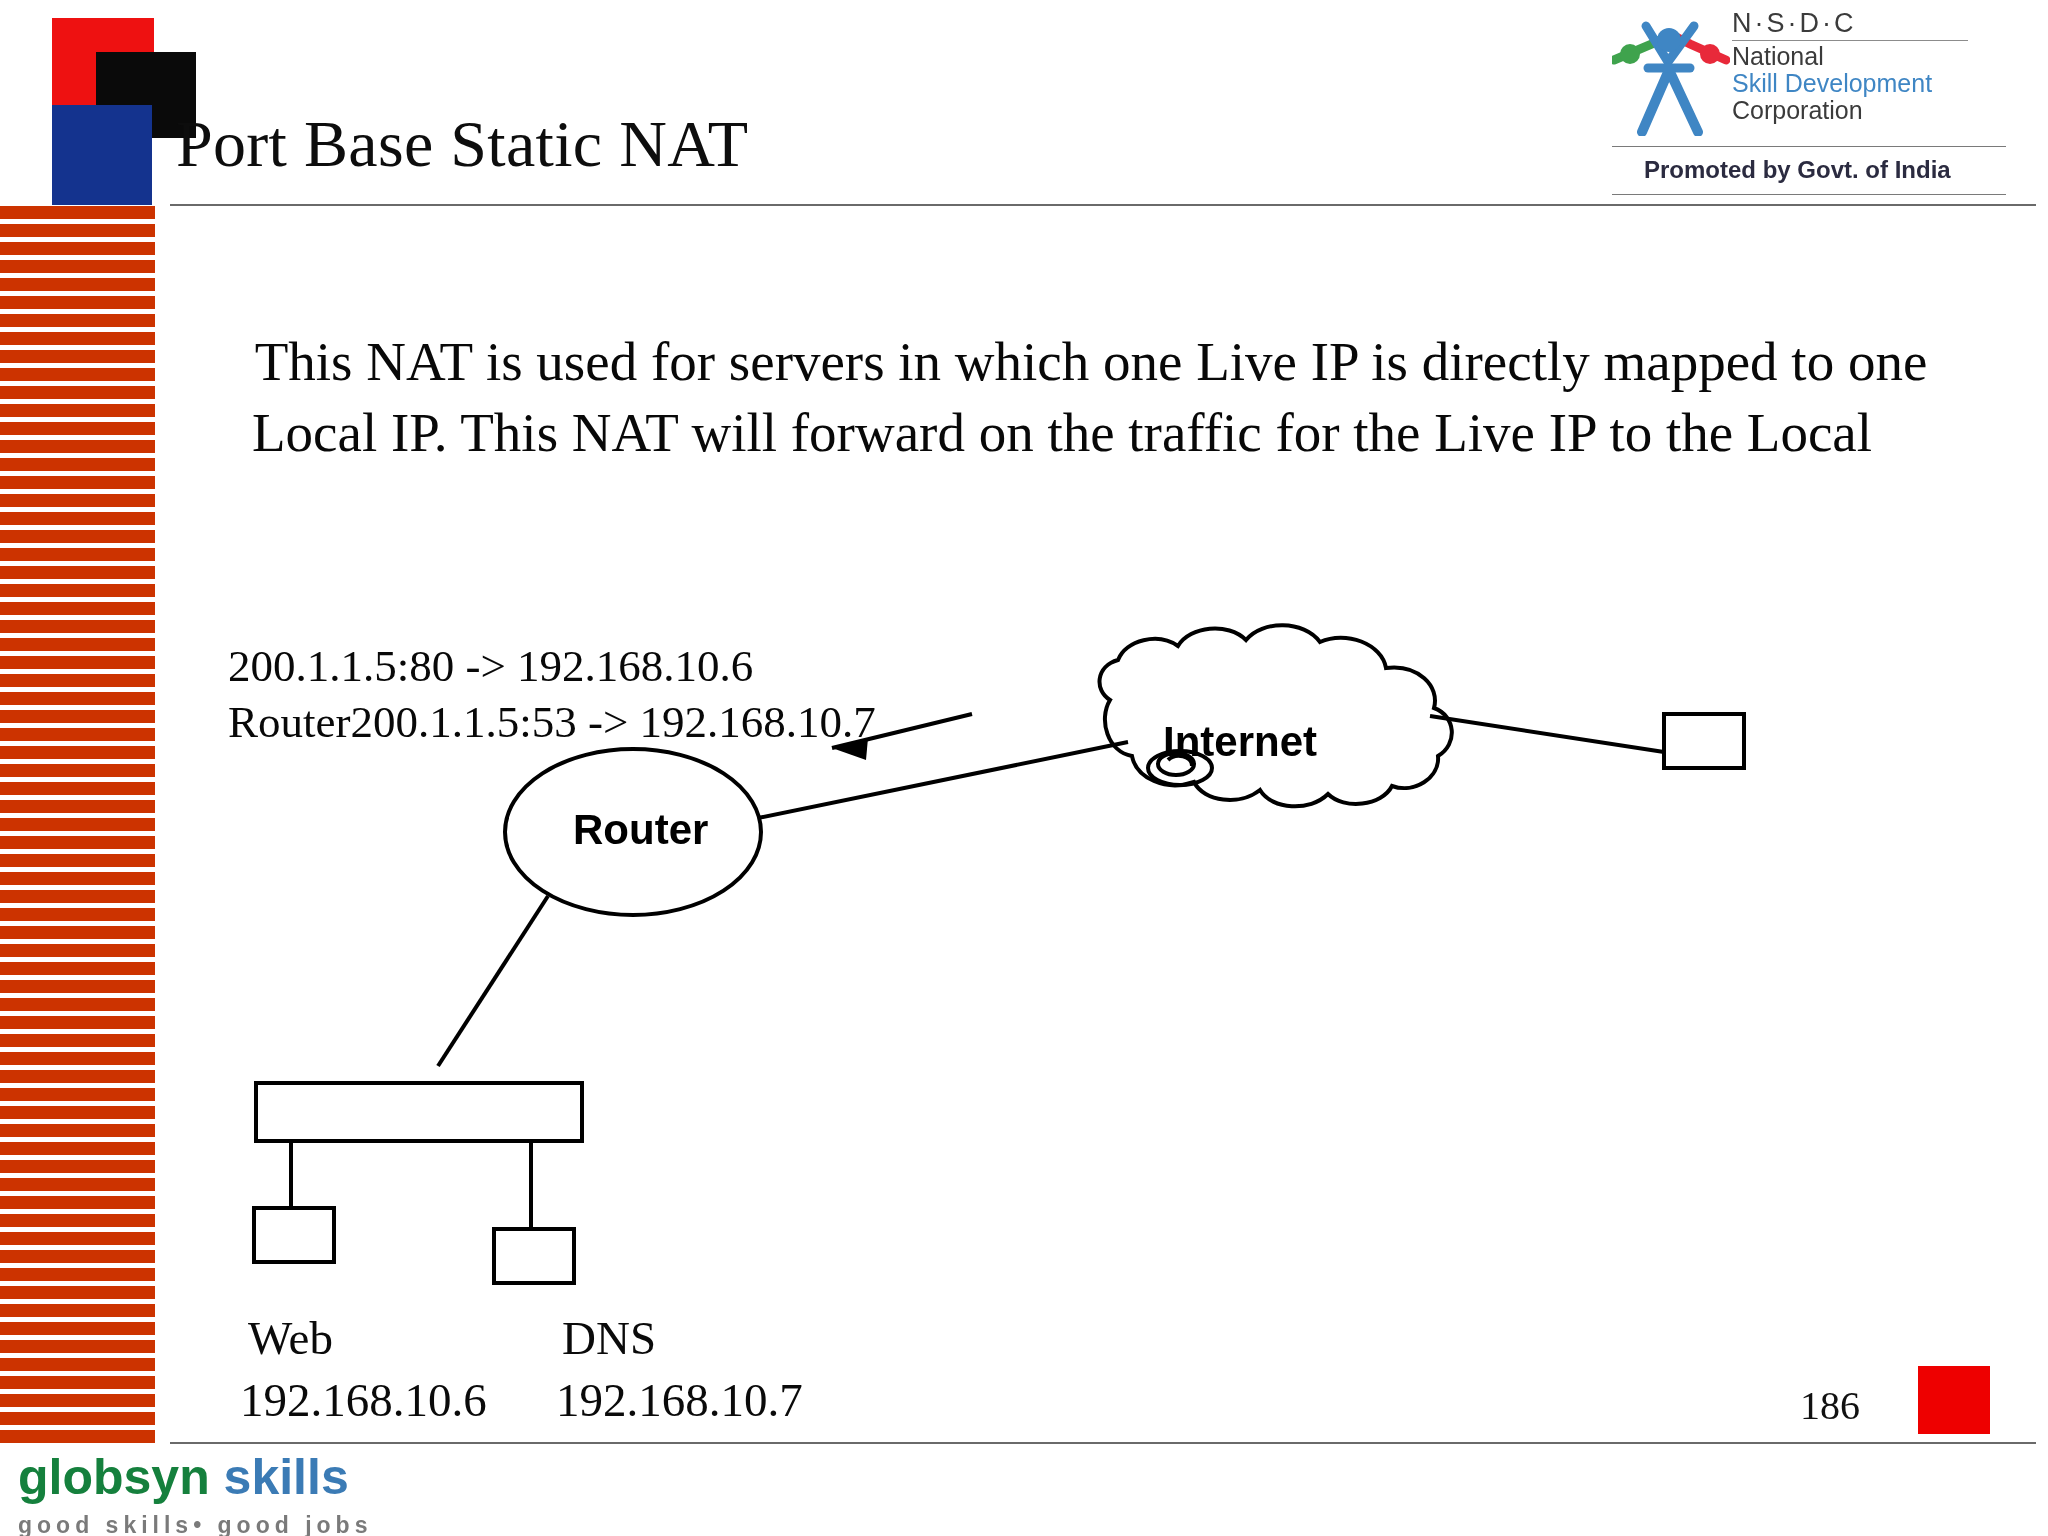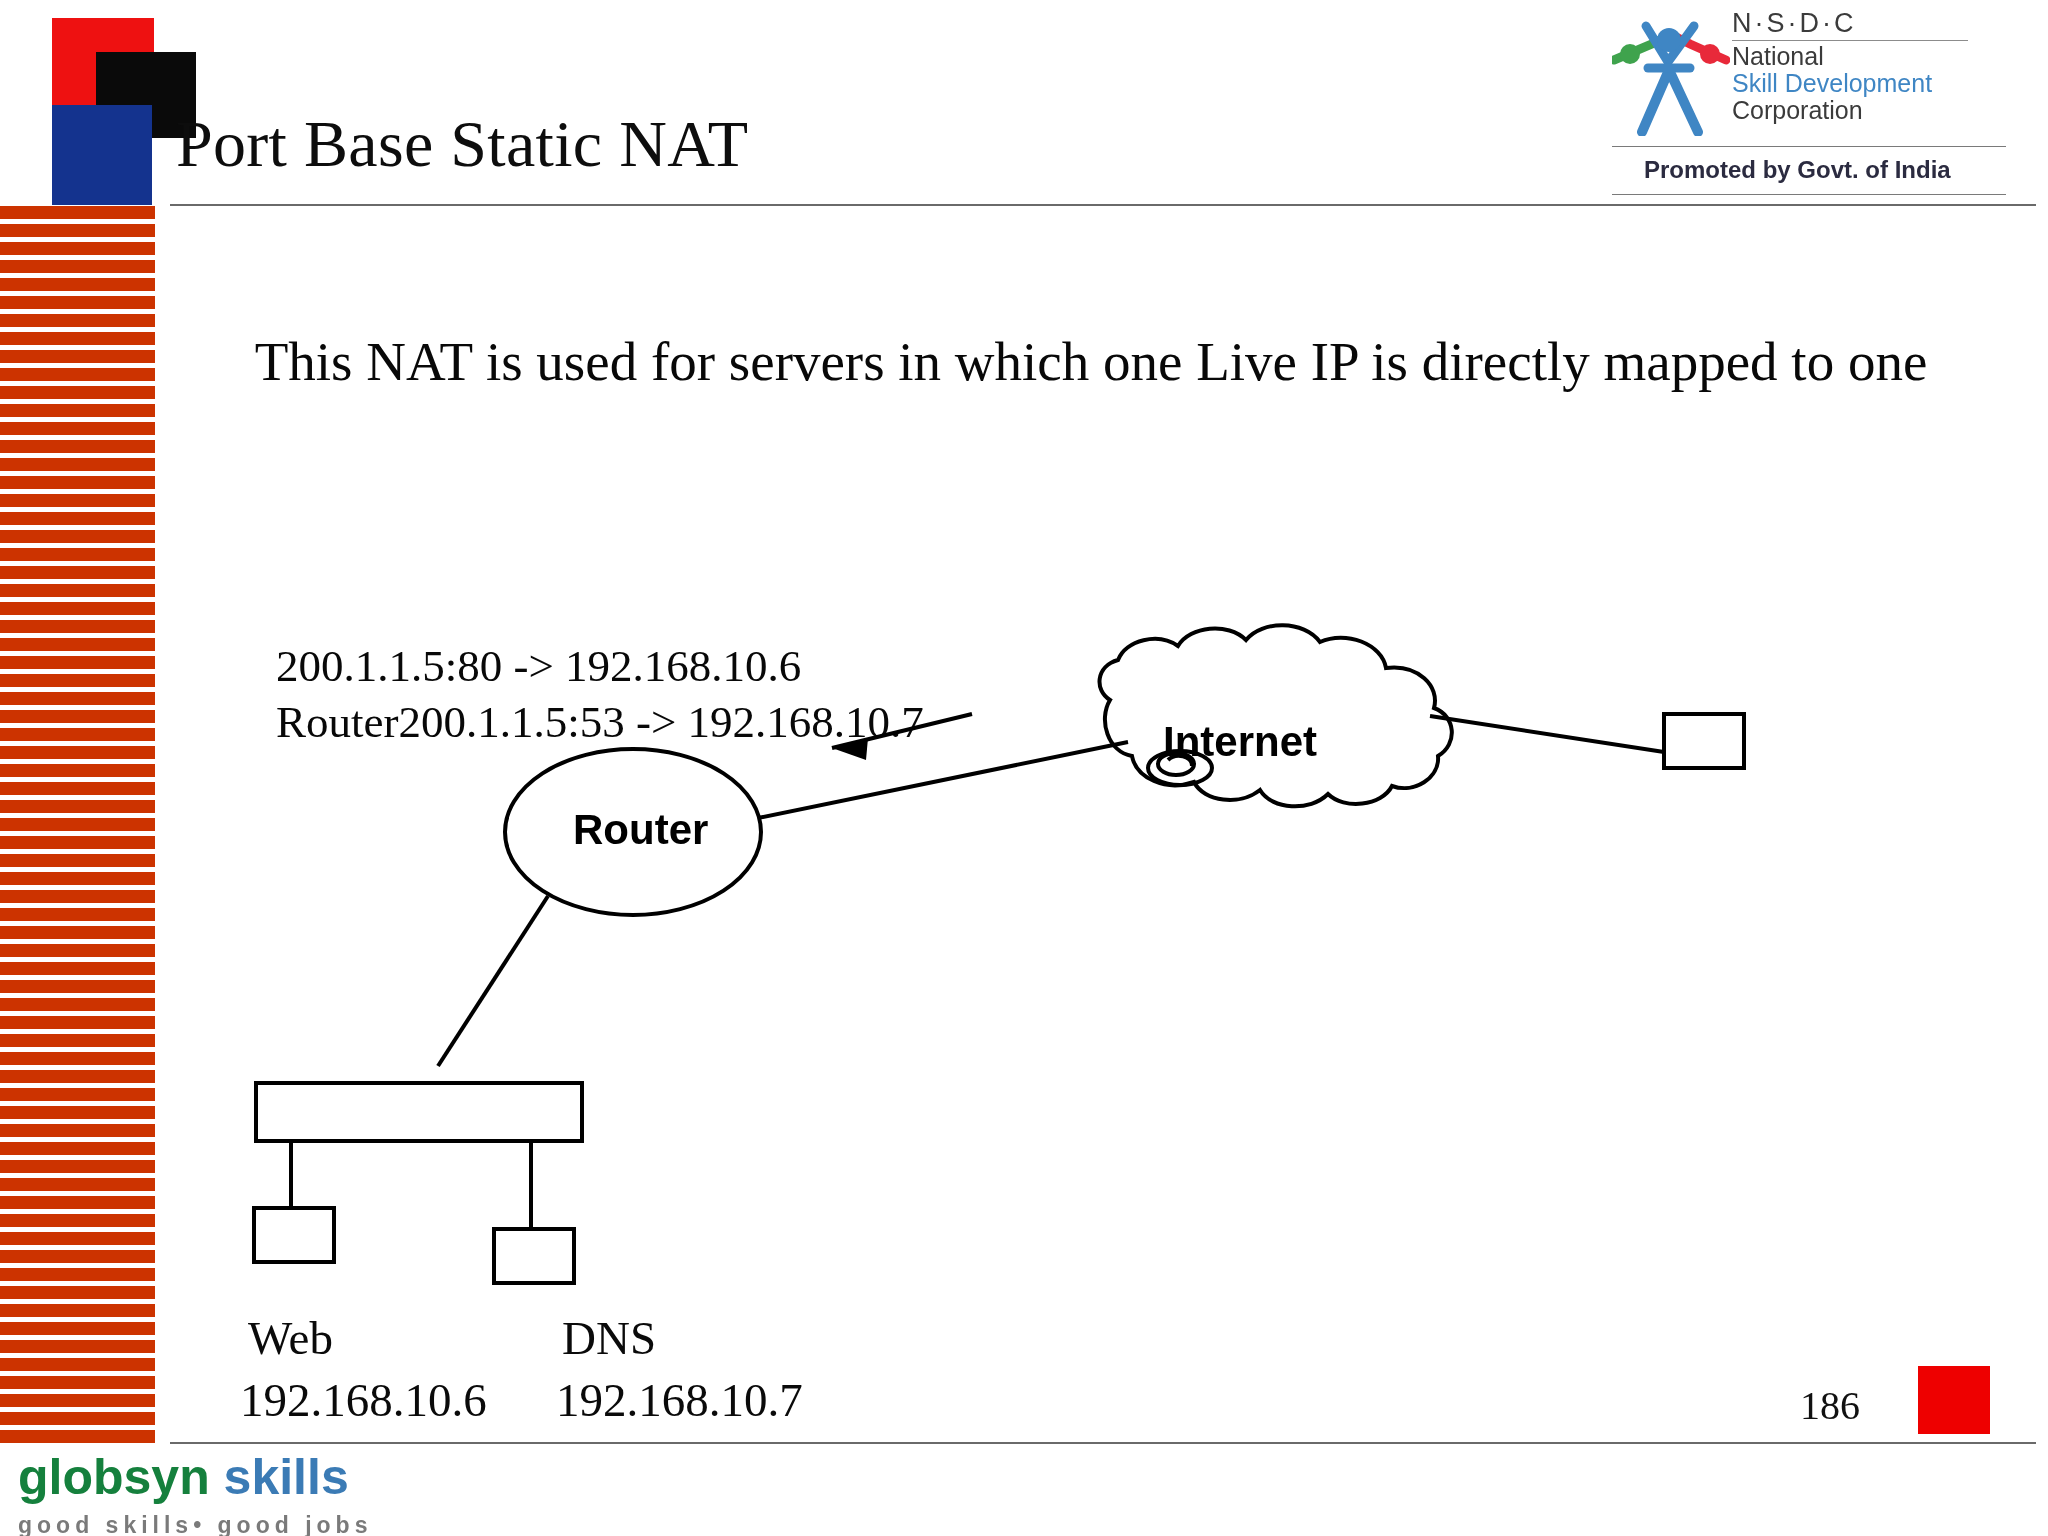--- a/index.html
+++ b/index.html
@@ -157,21 +157,20 @@
 
   
   #nat-map {
     position: absolute;
     left: 228px;
     top: 638px;
     font-size: 45px;
     line-height: 56px;
     color: #080808;
     white-space: nowrap;
-    margin-left: 48px;
   }
 
   
   #diagram {
     position: absolute;
     left: 0;
     top: 0;
     width: 2048px;
     height: 1536px;
     pointer-events: none;
@@ -280,20 +279,21 @@
       <div class="nsdc-line3">Skill Development</div>
       <div class="nsdc-line4">Corporation</div>
     </div>
     <div id="nsdc-divider"></div>
     <div id="nsdc-promoted">Promoted by Govt. of India</div>
     <div id="nsdc-divider2"></div>
   </div>
 
   <div id="body-text">
     <span class="first-line">This NAT is used for servers in which one Live IP is directly mapped to one</span>
+    <span class="indent-line">Local IP. This NAT will forward on the traffic for the Live IP to the Local</span>
   </div>
 
   <div id="nat-map">
     <div>200.1.1.5:80 -&gt; 192.168.10.6</div>
     <div>Router200.1.1.5:53 -&gt; 192.168.10.7</div>
   </div>
 
   <svg id="diagram" viewBox="0 0 2048 1536">
 
     <g>

